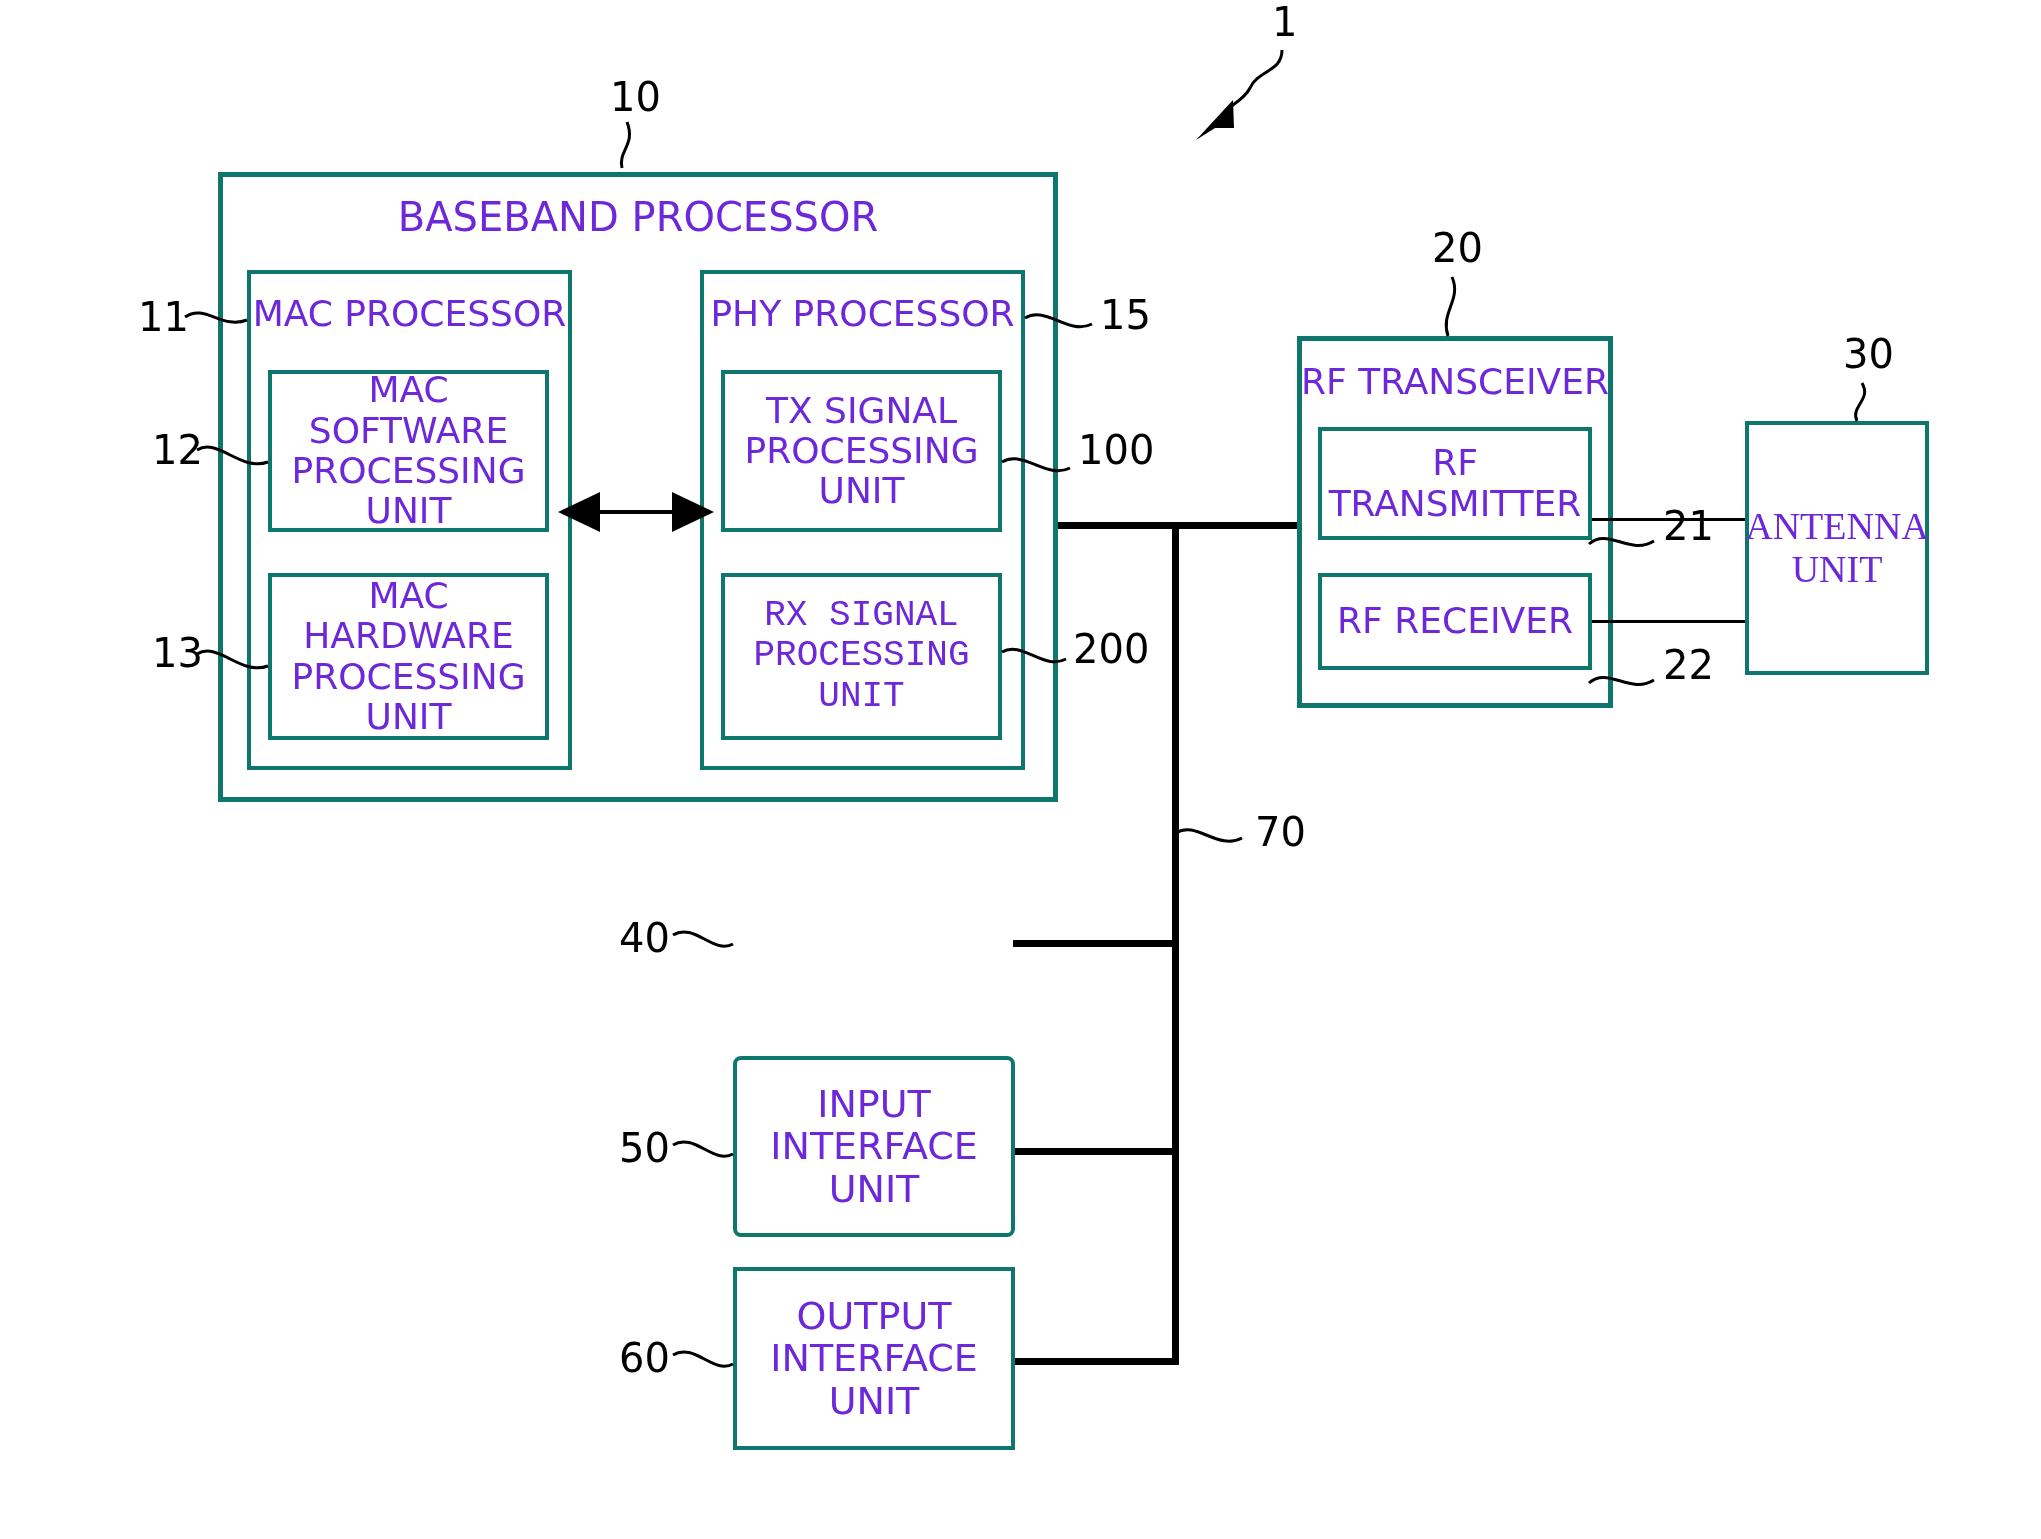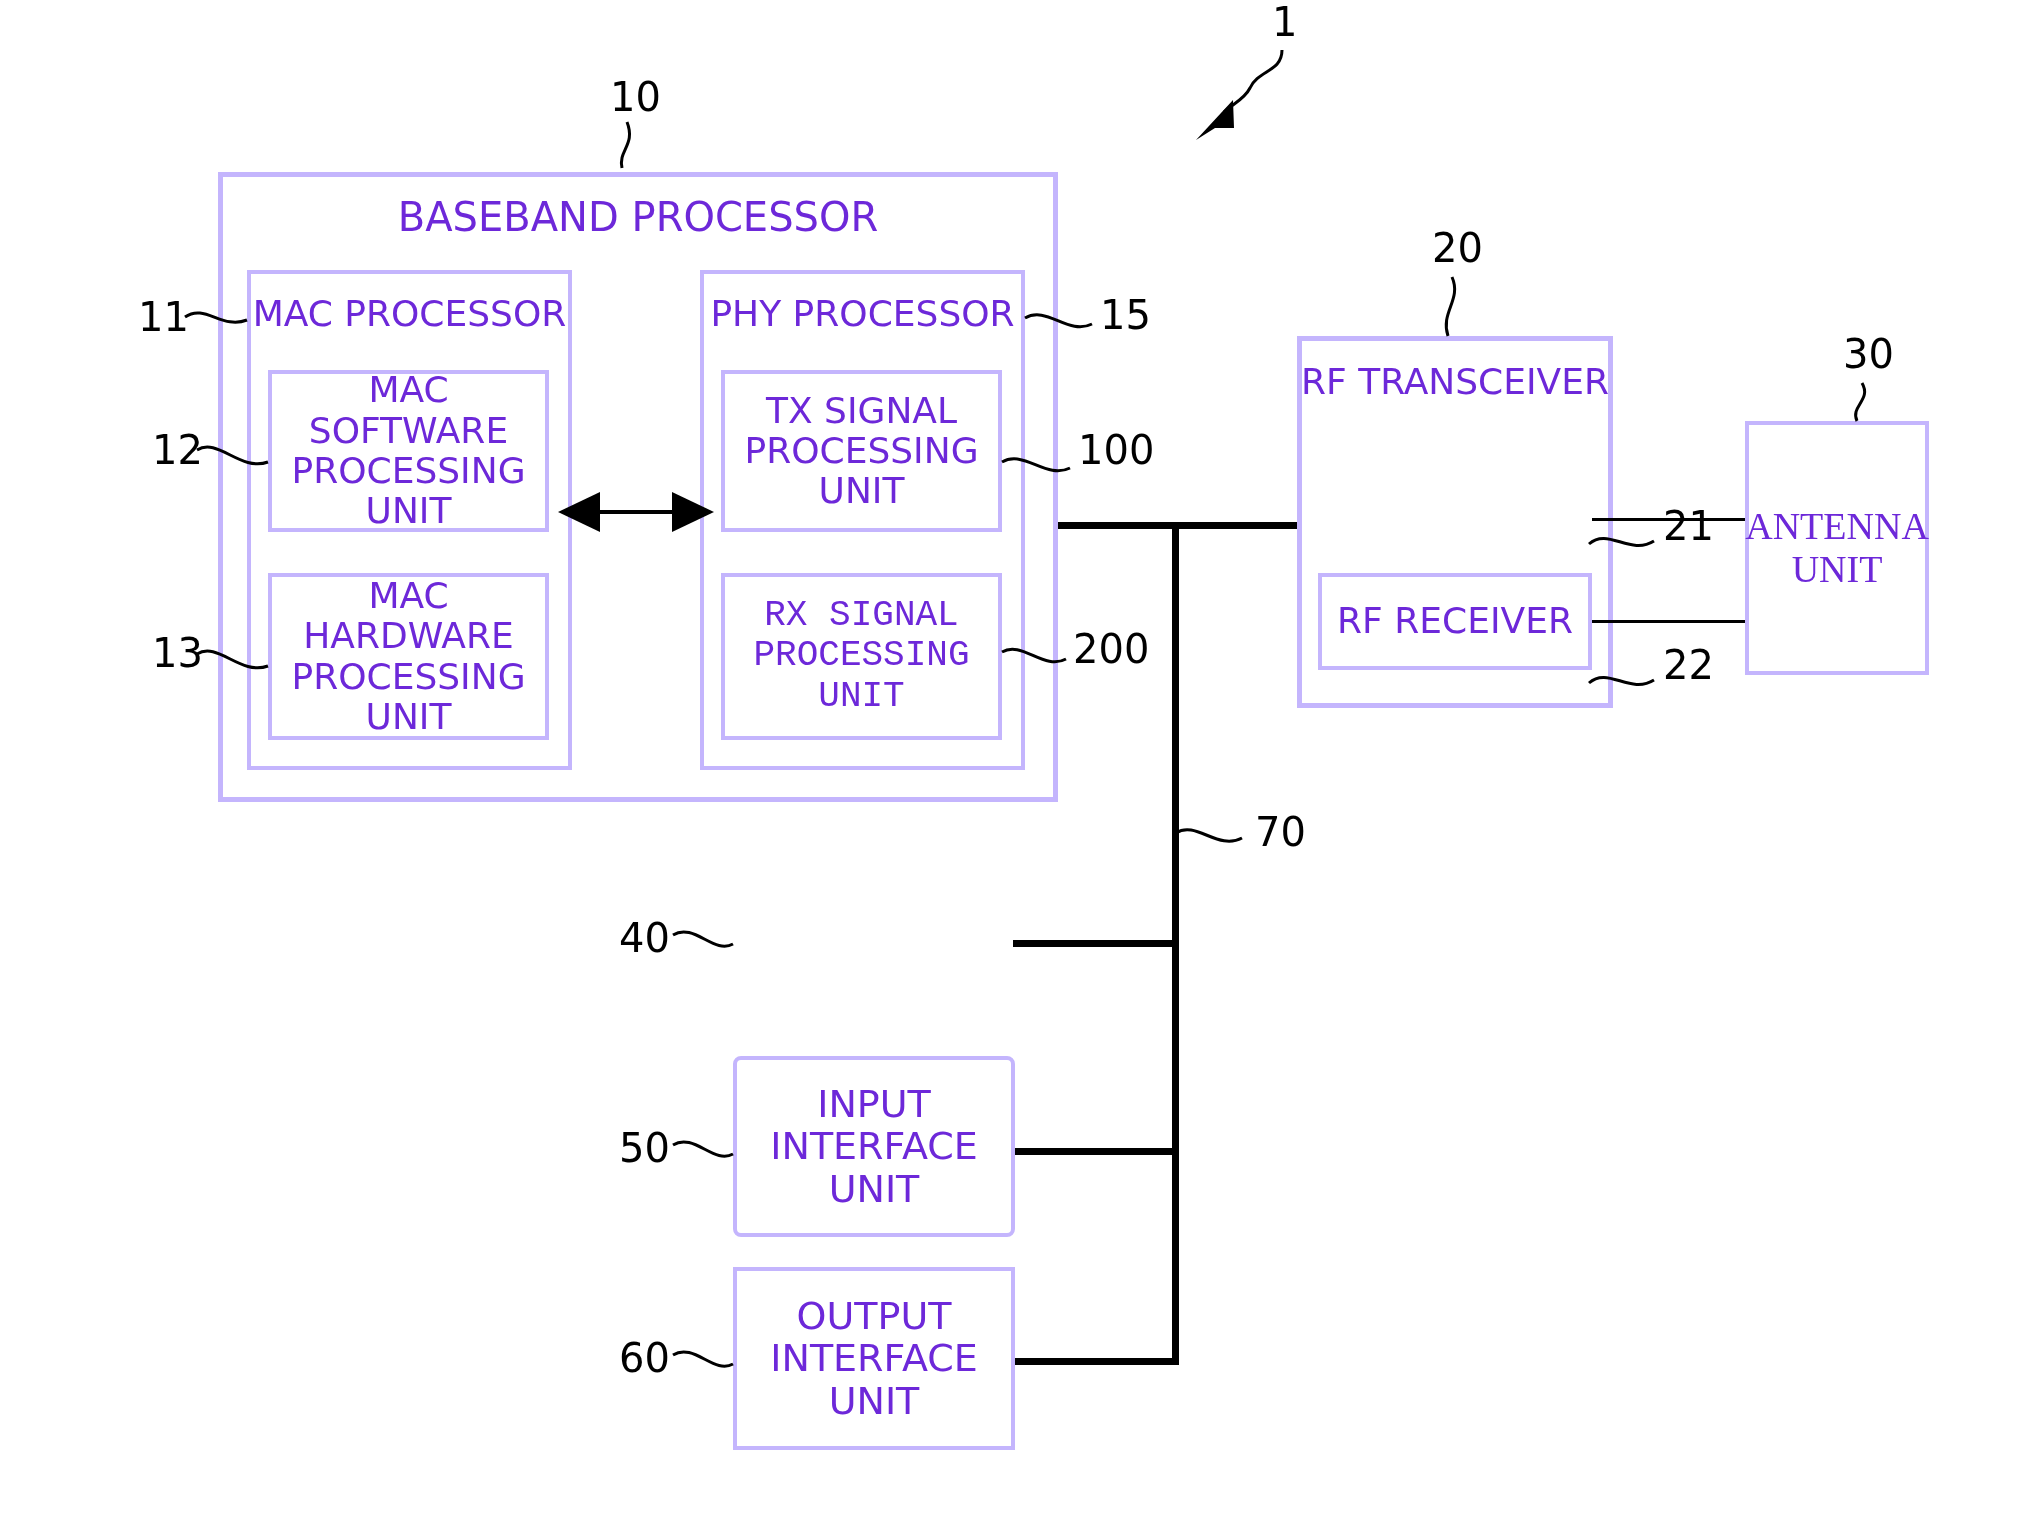--- a/index.html
+++ b/index.html
@@ -14,21 +14,21 @@
     height: 1539px;
     background: #ffffff;
     font-family: "DejaVu Sans", "Liberation Sans", sans-serif;
     overflow: hidden;
   }
 
   
   .box {
     position: absolute;
     box-sizing: border-box;
-    border: 4px solid #c4b5fd;
+    border: 4px solid #0f766e;
     background: #ffffff;
     display: flex;
     align-items: center;
     justify-content: center;
     text-align: center;
     color: #000000;
   }
   .box.thin  { border-width: 4px; }
   .box.outer { border-width: 5px; }
 
@@ -124,20 +124,24 @@
   <div class="box thin" style="left:721px; top:573px; width:281px; height:167px;">
     <span class="txt" style="font-size:36px;font-family:Liberation Mono, monospace;">RX SIGNAL
 PROCESSING
 UNIT</span>
   </div>
 
   <div class="box outer" style="left:1297px; top:336px; width:316px; height:372px;">
   </div>
   <div class="box-label txt" style="left:1297px; width:316px; top:362px; font-size:36px;">RF TRANSCEIVER</div>
 
+  <div class="box thin" style="left:1318px; top:427px; width:274px; height:113px;">
+    <span class="txt" style="font-size:36px;">RF
+TRANSMITTER</span>
+  </div>
 
   <div class="box thin" style="left:1318px; top:573px; width:274px; height:97px;">
     <span class="txt" style="font-size:36px;">RF RECEIVER</span>
   </div>
 
   <div class="line thinh" style="left:1592px; top:518px; width:153px;"></div>
   <div class="line thinh" style="left:1592px; top:620px; width:153px;"></div>
 
   <div class="box thin" style="left:1745px; top:421px; width:184px; height:254px;font-family:Liberation Serif, serif;">
     <span class="txt" style="font-size:38px;">ANTENNA

